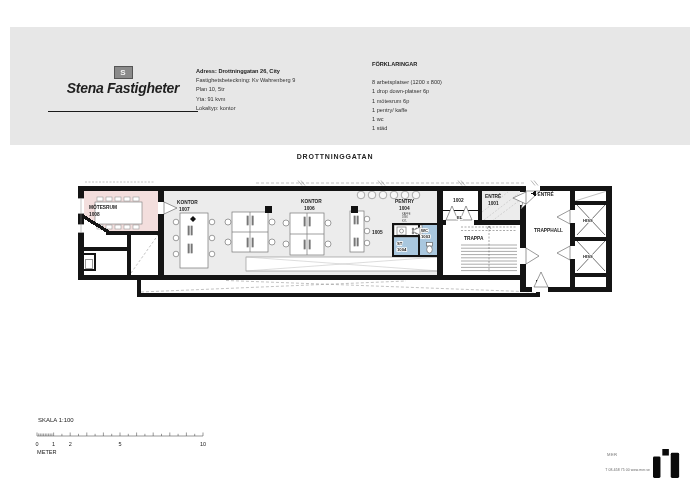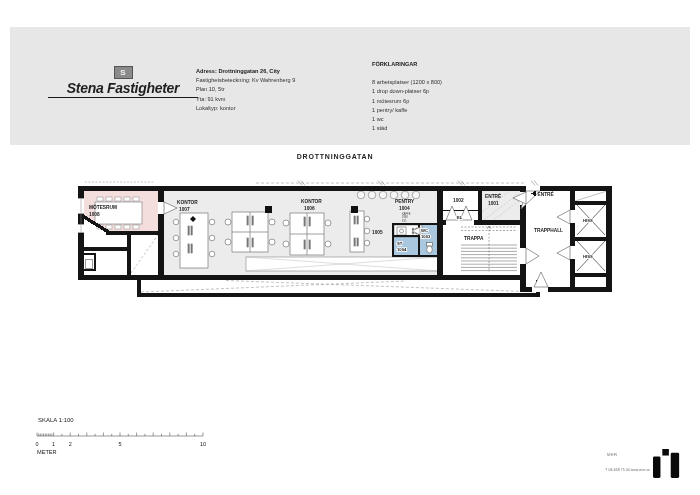--- a/index.html
+++ b/index.html
@@ -4,21 +4,21 @@
 <style>
   html,body{margin:0;padding:0;background:#fff;}
   #page{position:relative;width:700px;height:495px;background:#ffffff;overflow:hidden;
         font-family:"Liberation Sans",sans-serif;color:#1a1a1a;}
   
   .header-band{position:absolute;left:10px;top:27px;width:680px;height:118px;background:#e7e7e7;}
   .logo-block{position:absolute;left:38px;top:34px;width:150px;text-align:center;}
   .logo-flag{display:inline-block;width:17px;height:11px;background:#8a8a8a;border:1px solid #555;
              color:#f2f2f2;font-size:8px;font-weight:bold;line-height:11px;margin-bottom:1px;}
   .logo-text{display:block;font-size:14px;font-weight:bold;font-style:italic;letter-spacing:-0.3px;
-             border-bottom:1.6px solid #1a1a1a;padding-bottom:1px;color:#1f1f1f;}
+             border-bottom:1.6px solid #1a1a1a;padding-bottom:15px;color:#1f1f1f;}
   .info-block{position:absolute;left:186px;top:40px;font-size:5.6px;line-height:1.65;color:#333;}
   .info-block .b{font-weight:bold;color:#1a1a1a;}
   .legend-block{position:absolute;left:362px;top:33px;font-size:5.6px;line-height:1.65;color:#333;}
   .legend-title{font-weight:bold;color:#1a1a1a;margin-bottom:9px;}
   
   .plan-title{position:absolute;left:235px;top:153px;width:200px;text-align:center;
               font-size:7px;font-weight:600;letter-spacing:0.8px;color:#222;}
   .plan-svg{position:absolute;left:76px;top:180px;}
   
   .skala-label{position:absolute;left:38px;top:417px;font-size:6px;color:#222;}

